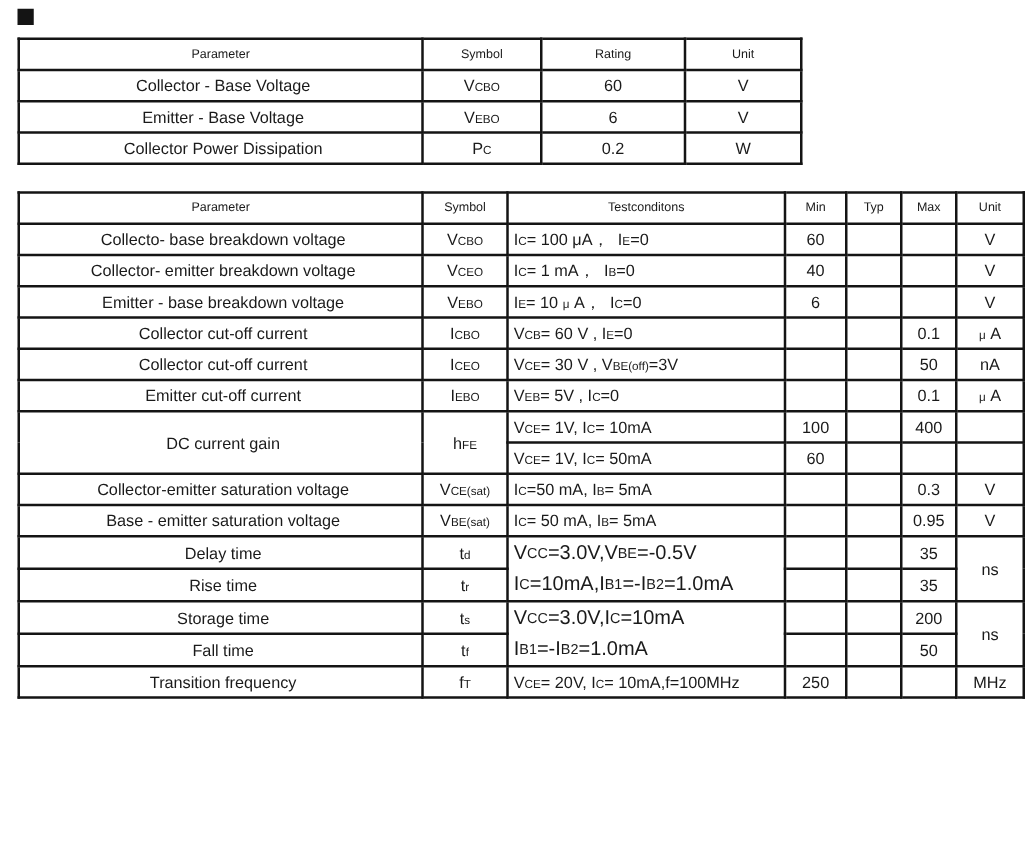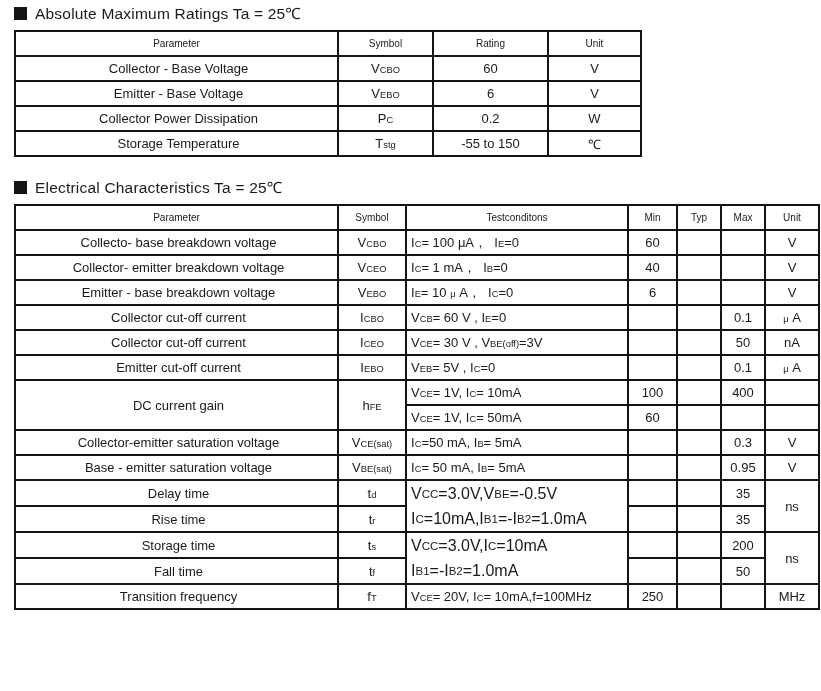--- a/index.html
+++ b/index.html
@@ -41,21 +41,20 @@
   .sec2 { margin-top: 21px; }
 </style>
 </head>
 <body>
 
 <div class="page">
 
   <div class="section">
     <div class="sec-title">
       <span class="bullet"></span>
-      <span>Absolute Maximum Ratings Ta = 25℃</span>
     </div>
 
     <table style="width:626px;">
       <colgroup>
         <col style="width:323px;">
           <col style="width:95px;">
           <col style="width:115px;">
           <col style="width:93px;">
       </colgroup>
       <thead>
@@ -78,35 +77,25 @@
           <td>V<span class="sub">EBO</span></td>
           <td>6</td>
           <td>V</td>
         </tr>
         <tr>
           <td class="l">Collector Power Dissipation</td>
           <td>P<span class="sub">C</span></td>
           <td>0.2</td>
           <td>W</td>
         </tr>
-        <tr>
-          <td class="l">Storage Temperature</td>
-          <td>T<span class="sub">stg</span></td>
-          <td>-55 to 150</td>
-          <td>℃</td>
-        </tr>
       </tbody>
     </table>
   </div>
 
   <div class="section sec2">
-    <div class="sec-title">
-      <span class="bullet"></span>
-      <span>Electrical Characteristics Ta = 25℃</span>
-    </div>
 
     <table style="width:804px;">
       <colgroup>
         <col style="width:323px;">
           <col style="width:68px;">
           <col style="width:222px;">
         <col style="width:49px;">
           <col style="width:44px;">
           <col style="width:44px;">
           <col style="width:54px;">

